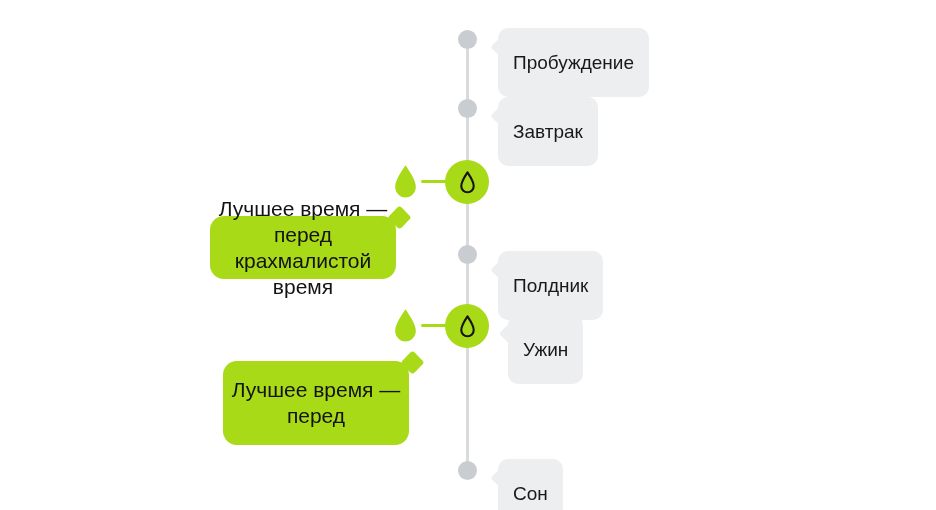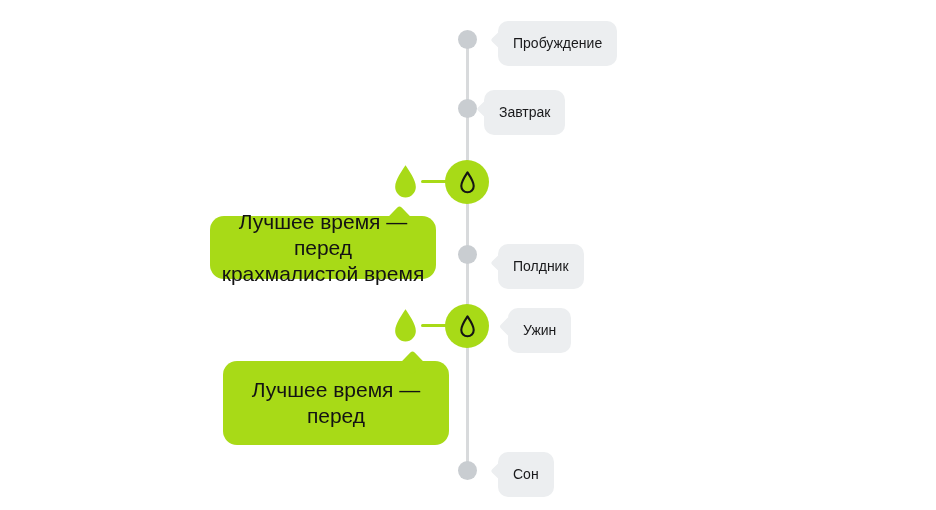--- a/index.html
+++ b/index.html
@@ -47,40 +47,40 @@
   
   .connector {
     position: absolute; left: 421px; width: 26px; height: 3px;
     background: var(--accent-green, #a8da17); border-radius: 2px;
   }
   .k2 { top: 180px; }
   .k4 { top: 324px; }
 
   
   .label-bubble {
-    position: absolute; height: 37px; line-height: 37px; padding: 4px 15px;
+    position: absolute; height: 37px; line-height: 37px; padding: 16px 15px;
     background: var(--bubble-gray, #eceef0); border-radius: 10px;
-    font-size: 14px; color: var(--text-dark, #19191b); white-space: nowrap;
+    font-size: 19px; color: var(--text-dark, #19191b); white-space: nowrap; margin-top: 7px;
   }
   .label-bubble::before {
     content: ""; position: absolute; left: -5px; top: 12.5px;
     width: 12px; height: 12px; background: inherit;
     border-radius: 2px; transform: rotate(45deg);
   }
   .lb2::before, .lb4::before { width: 15px; height: 15px; top: 11px; left: -6px; border-radius: 3px; }
   .lb0 { left: 498px; top: 21px; }
-  .lb1 { left: 484px; top: 90px; }
+  .lb1 { left: 498px; top: 90px; }
   .lb2 { left: 508px; top: 164px; }
   .lb3 { left: 498px; top: 244px; }
   .lb4 { left: 508px; top: 308px; }
   .lb5 { left: 498px; top: 452px; }
 
   
   .callout {
-    position: absolute; left: 210px; width: 226px;
+    position: absolute; left: 210px; width: 186px;
     background: var(--accent-green, #a8da17); border-radius: 14px;
     color: #131313; font-size: 21px; line-height: 26px; font-weight: 500;
     text-align: center; display: flex; flex-direction: column; justify-content: center;
   }
   .callout .tail {
     position: absolute; top: -7px; left: 181px; width: 17px; height: 17px;
     background: var(--accent-green, #a8da17); border-radius: 3px; transform: rotate(45deg);
   }
   .c1 { top: 216px; height: 63px; }
   .c2 { top: 361px; height: 84px; margin-left: 13px; }

